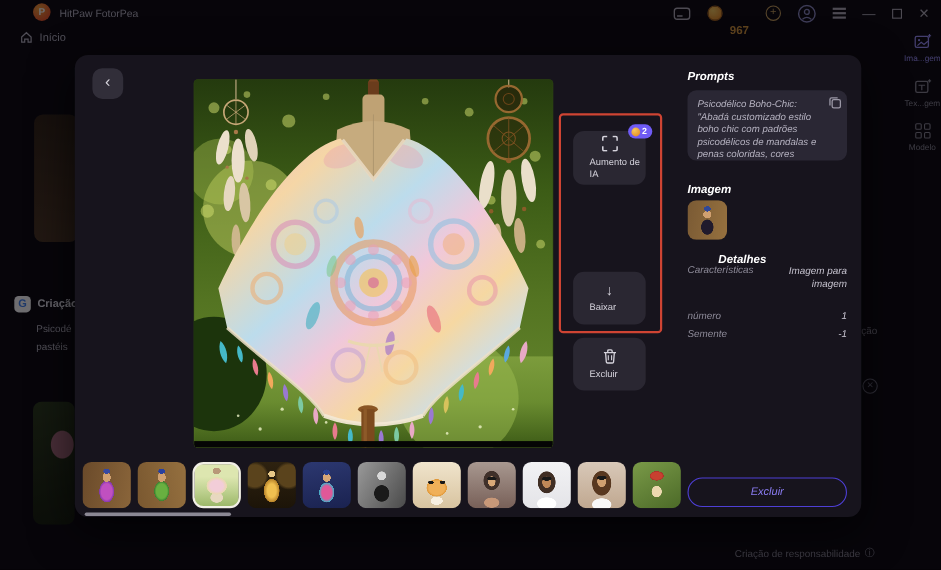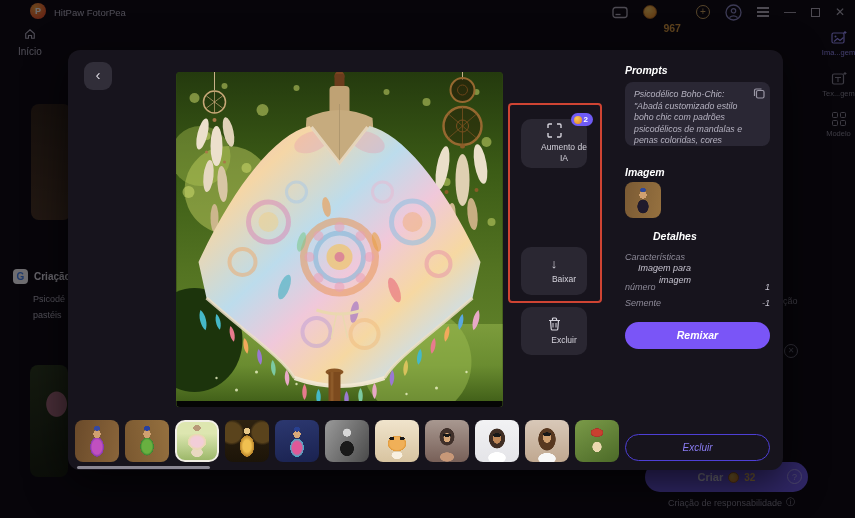--- a/index.html
+++ b/index.html
@@ -19,21 +19,21 @@
           background:radial-gradient(circle at 35% 30%, #f6c85a, #e8922a 75%); border:1px solid #a8661c; }
   .coin.small { width:11px; height:11px; }
   .coin-count { font-size:10.5px; font-weight:bold; color:#d8983a; margin-left:-9px;margin-top:32px; }
   .circ-btn { width:14px; height:14px; border-radius:50%; border:1.3px solid #c8a05a; color:#c8a05a;
               font-size:10px; line-height:12px; text-align:center; }
   .wb { color:#b0adb8; font-size:12px; line-height:24px; }
   .wb-box { width:9px; height:9px; border:1.2px solid #b0adb8; display:inline-block; }
   .menu-lines { display:inline-flex; flex-direction:column; gap:2.5px; }
   .menu-lines i { display:block; width:12px; height:1.4px; background:#b0adb8; }
   .home-row { position:absolute; left:18px; top:28px; display:flex; align-items:center; gap:6px;
-              color:#b5b2c0; font-size:10px;flex-direction:column; }
+              color:#b5b2c0; font-size:10px; }
 
   .bg-card1 { position:absolute; left:31px; top:104px; width:40px; height:116px; border-radius:8px;
               background:linear-gradient(12deg,#4a3520,#2e2113); }
   .criacao { position:absolute; left:13px; top:269px; display:flex; align-items:center; gap:6px; }
   .gbox { width:15px; height:15px; background:#fff; border-radius:4px; text-align:center;
           font-size:10px; font-weight:bold; color:#4285f4; line-height:15px; }
   .criacao-label { font-size:10px; font-weight:bold; color:#e8e6ee; }
   .bg-frag1 { position:absolute; left:33px; top:294px; font-size:9px; color:#b8b5c2; }
   .bg-frag2 { position:absolute; left:33px; top:310px; font-size:9px; color:#b8b5c2; }
   .bg-card2 { position:absolute; left:30px; top:365px; width:38px; height:112px; border-radius:8px;
@@ -67,21 +67,21 @@
            border-radius:12px; z-index:3; box-shadow:0 12px 40px rgba(0,0,0,.65); }
   .back-btn { position:absolute; left:16px; top:12px; width:28px; height:28px; border-radius:9px;
               background:#312e39; color:#d8d6de; font-size:15px; text-align:center; line-height:25px; }
   .main-image { position:absolute; left:108px; top:22px; width:327px; height:335px; border-radius:4px;
                 overflow:hidden; background:#2e4412; }
 
   .red-box { position:absolute; left:440px; top:53px; width:94px; height:200px;
              border:2px solid #cf4433; border-radius:4px; pointer-events:none; }
   .action-btn { position:absolute; left:453px; width:66px; background:#2a2732; border-radius:10px;
                 display:flex; flex-direction:column; align-items:center; justify-content:center; gap:4px; }
-  .action-btn .lbl { font-size:8.5px; color:#d5d3dc; text-align:center; width:56px; line-height:1.25;margin-left:20px; }
+  .action-btn .lbl { font-size:8.5px; color:#d5d3dc; text-align:left; width:56px; line-height:1.25;margin-left:20px; }
   .ab1 { top:69px; height:49px; } .ab2 { top:128px; height:59px; }
   .ab3 { top:197px; height:48px; } .ab4 { top:257px; height:48px; }
   .badge { position:absolute; top:-6px; right:-6px; height:13px; padding:0 5px 0 3px; border-radius:7px;
            background:#6f5bf5; display:flex; align-items:center; gap:2px; }
   .badge .bcoin { width:8px; height:8px; border-radius:50%;
                   background:radial-gradient(circle at 35% 30%, #f6c85a, #e8922a 75%); }
   .badge .bnum { font-size:8px; color:#fff; font-weight:bold; }
   .dl-arrow { font-size:13px; color:#d5d3dc; line-height:13px; }
 
   .panel { position:absolute; left:557px; top:14px; width:145px; height:400px;font-style:italic; }
@@ -91,21 +91,21 @@
                 padding:7px 20px 0 9px; overflow:hidden; }
   .prompt-box .txt { font-size:8.8px; line-height:1.32; color:#b5b2c0; }
   .copy-ic { position:absolute; top:5px; right:5px; }
   .img-thumb { position:absolute; top:118px; width:36px; height:36px; border-radius:8px;
     background: radial-gradient(5px 4px at 50% 22%, #304898 60%, transparent 61%),
                 radial-gradient(6px 6px at 50% 36%, #d0a070 60%, transparent 61%),
                 radial-gradient(9px 11px at 50% 68%, #201a2c 60%, transparent 65%),
                 linear-gradient(100deg,#7a5a34,#96713f); }
   .d-row { position:absolute; width:145px; display:flex; justify-content:space-between; font-size:9px; }
   .d-row .k { color:#8d8a98; } .d-row .v { color:#c6c3cf; text-align:right; }
-  .dr1 { top:188px;flex-direction:column; } .dr1 .v { width:66px; line-height:1.35; }
+  .dr1 { top:176px; } .dr1 .v { width:66px; line-height:1.35; }
   .dr2 { top:218px; } .dr3 { top:234px; }
   .remix-btn { position:absolute; top:258px; width:145px; height:27px; border-radius:14px; background:#7a55f7;
                color:#fff; font-size:10.5px; font-weight:bold; text-align:center; line-height:27px; }
   .delete-btn { position:absolute; top:370px; width:145px; height:27px; border-radius:14px;
                 border:1px solid #4e3fd6; color:#8a7cf2; font-size:10px; text-align:center; line-height:25px;
                 background:transparent; }
 
   
   .thumbstrip { position:absolute; left:7px; top:370px; display:flex; gap:6px; }
   .th { width:44px; height:42px; border-radius:8px; flex:0 0 auto; }
@@ -235,26 +235,20 @@
             <i></i>
             <i></i>
           </span>
         <span class="lbl">Modelo</span>
       </div>
     </div>
 
     <div class="bg-frag-r">ção</div>
     <div class="bg-clear">✕</div>
 
-    <div class="create-pill">
-      <span class="lbl">Criar</span>
-      <span class="coin small"></span>
-      <span class="cost">32</span>
-      <span class="q-circ">?</span>
-    </div>
     <div class="disclaimer">
       <span>Criação de responsabilidade</span>
       <span>ⓘ</span>
     </div>
   </div>
 
   <div class="overlay"></div>
 
   <div class="modal">
     <div class="back-btn">‹</div>
@@ -481,21 +475,20 @@
         <span class="v">Imagem para imagem</span>
       </div>
       <div class="d-row dr2">
         <span class="k">número</span>
         <span class="v">1</span>
       </div>
       <div class="d-row dr3">
         <span class="k">Semente</span>
         <span class="v">-1</span>
       </div>
-      <div class="remix-btn">Remixar</div>
       <div class="delete-btn">Excluir</div>
     </div>
 
     <div class="thumbstrip">
       <div class="th t1"></div>
       <div class="th t2"></div>
       <div class="th t3 sel"></div>
       <div class="th t4"></div>
       <div class="th t5"></div>
       <div class="th t6"></div>

